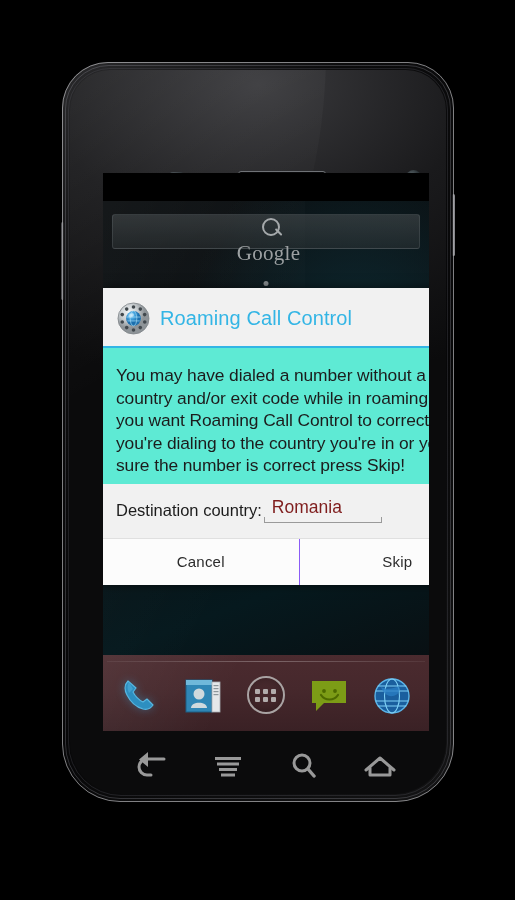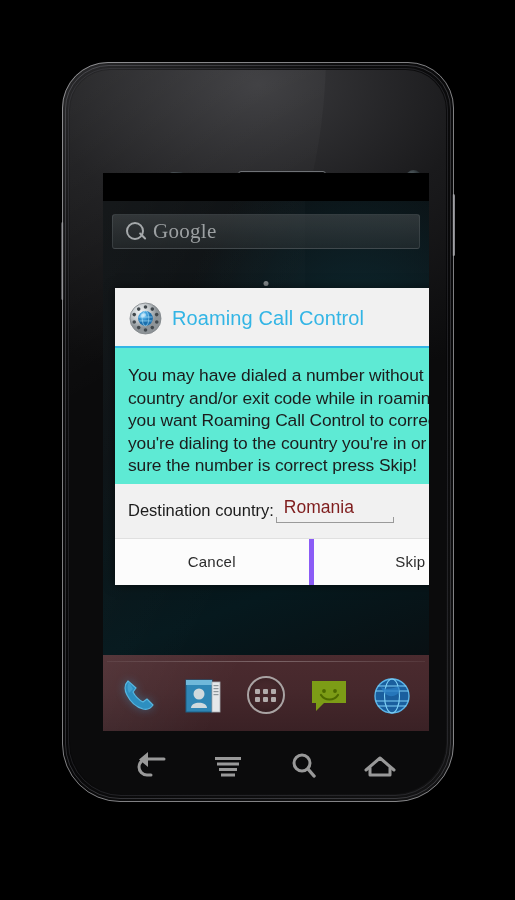--- a/index.html
+++ b/index.html
@@ -146,21 +146,21 @@
   }
   .home-gloss {
     position:absolute; left:0; top:0; width: 62%; height: 100%;
     background: linear-gradient(118deg, rgba(255,255,255,0.045) 0%, rgba(255,255,255,0.012) 45%, rgba(255,255,255,0) 70%);
   }
   .searchbar {
     position: absolute; left: 9px; top: 13px; width: 308px; height: 35px;
     border-radius: 3px;
     background: linear-gradient(to bottom, rgba(72,78,80,0.58), rgba(48,53,55,0.50));
     border: 1px solid rgba(120,128,130,0.25);
-    display: flex; align-items: center;
+    display: flex; align-items: center; flex-direction: column;
   }
   .mag {
     position: relative; width: 26px; height: 26px; margin-left: 9px; flex: 0 0 auto;
   }
   .mag::before {
     content:""; position:absolute; left: 4px; top: 3px; width: 14px; height: 14px;
     border: 2px solid #a5a9ab; border-radius: 50%;
   }
   .mag::after {
     content:""; position:absolute; left: 16px; top: 16px; width: 9px; height: 2.3px;
@@ -210,21 +210,21 @@
     box-shadow: inset 0 0 8px rgba(0,0,0,0.25);
   }
   .ic-drawer i { display:block; width:5px; height:5px; background:#b2acac; border-radius:1px; }
   
   .ic-msg { position:absolute; left:5px; top:8px; width:38px; height:33px; }
   
   .ic-globe { position:absolute; left:5px; top:6px; width:38px; height:38px; }
 
   
   .dialog {
-    position: absolute; left: 12px; top: 87px; width: 392px;
+    position: absolute; left: 0; top: 87px; width: 392px;
     background: #f1f1f1;
     box-shadow: 0 0 10px rgba(0,0,0,0.55);
     z-index: 5;
   }
   .dlg-title-row {
     display: flex; align-items: center; gap: 10px;
     padding: 14px 14px 11px 14px;
     background: #f1f1f1;
   }
   .dlg-icon { width: 33px; height: 33px; flex: 0 0 auto; }
@@ -260,21 +260,21 @@
   .btn-row {
     display: flex; height: 47px;
     background: #d946ef;
     border-top: 1px solid #e0e0e0;
   }
   .dlg-btn {
     flex: 1; display: flex; align-items: center; justify-content: center;
     font-size: 15px; color: #2b2b2b; background: #fcfcfc;
     letter-spacing: 0.2px; cursor: pointer;
   }
-  .dlg-btn + .dlg-btn { border-left: 5px solid #8b5cf6; }
+  .dlg-btn + .dlg-btn { border-left: 1px solid #8b5cf6; }
 
   
   .navbar {
     position: absolute; left: 20px; top: 668px; width: 352px; height: 56px;
     display: flex; align-items: center; justify-content: space-around;
     padding: 0 24px;
   }
   .nav-item { width: 42px; height: 34px; position: relative; opacity: 0.82; cursor: pointer; }
 
   .nav-back svg, .nav-menu svg, .nav-search svg, .nav-home svg { display:block; }

